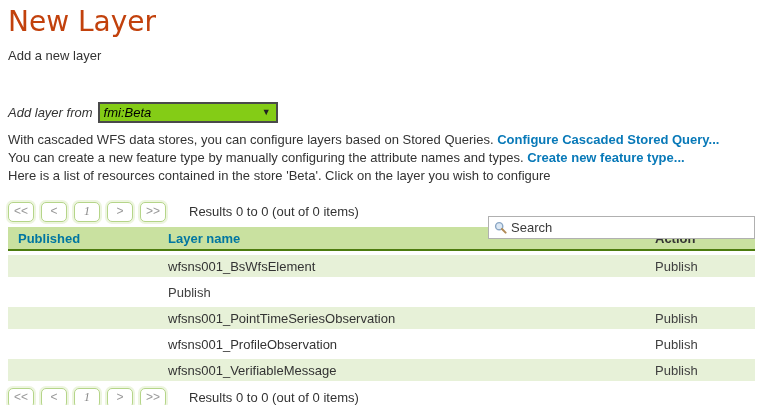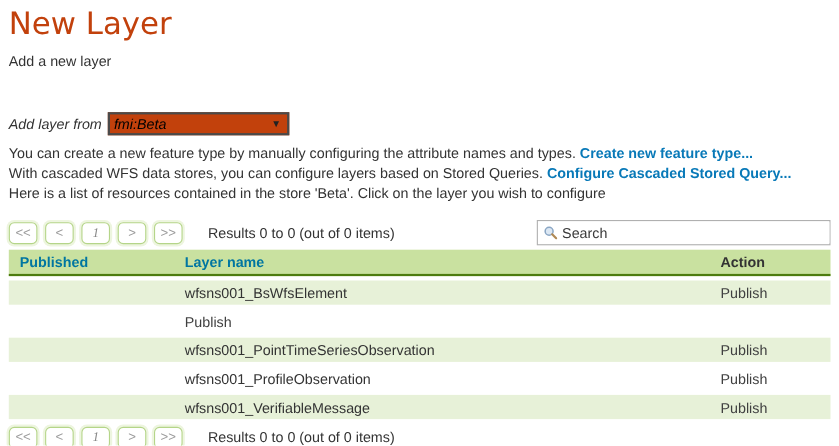--- a/index.html
+++ b/index.html
@@ -13,22 +13,22 @@
   h1.page-title {
     font-family: "DejaVu Sans", sans-serif;
     font-size: 28px; font-weight: normal;
     color: #c2410c; line-height: 34px;
   }
   .subtitle { margin-top: 9px; color: #333; }
 
   .chooser { margin-top: 38px; height: 22px; display: flex; align-items: center; font-style: italic; }
   .chooser-label { margin-right: 5px; }
   .select-box {
-    width: 165px; height: 21px;
-    border: 2px solid #4a4a4a; background: #c2410c;
+    width: 180px; height: 21px;
+    border: 2px solid #4a4a4a; background: #84cc16;
     display: inline-flex; align-items: center; justify-content: space-between;
     padding: 0 5px 0 4px; cursor: default; color: #000;
   }
   .select-arrow { font-size: 9px; color: #222; line-height: 1; }
 
   .description { margin-top: 8px; line-height: 18px; }
   .description a { color: #0879b8; font-weight: bold; text-decoration: none; }
 
   .pager-row { position: relative; margin-top: 15px; height: 23px; }
   .pager-row.bottom { margin-top: 5px; }
@@ -41,21 +41,21 @@
     background: #fff; color: #999; font-size: 12px;
     text-decoration: none; margin-right: 7px; cursor: pointer;
   }
   .pager-btn.current {
     font-family: "Liberation Serif", serif;
     font-style: italic; color: #888;
   }
   .pager-results { margin-left: 16px; color: #333; }
 
   .search-wrap {
-    position: absolute; right: 0; top: 0;
+    position: absolute; right: 0; top: 16px;
     width: 267px; height: 23px;
     border: 1px solid #b0b0b0; background: #fff;
     display: flex; align-items: center;
   }
   .search-icon { margin: 0 4px 0 5px; flex: 0 0 auto; }
   .search-input {
     border: none; outline: none; flex: 1;
     font-family: "Liberation Sans", sans-serif;
     font-size: 13px; color: #333; height: 19px; width: 100%;
   }
@@ -87,22 +87,22 @@
 
 <div class="chooser">
   <span class="chooser-label">Add layer from</span>
   <div class="select-box">
     <span>fmi:Beta</span>
     <span class="select-arrow">▼</span>
   </div>
 </div>
 
 <div class="description">
+  <div><span>With cascaded WFS data stores, you can configure layers based on Stored Queries. </span><a href="#">Configure Cascaded Stored Query...</a></div>
   <div><span>You can create a new feature type by manually configuring the attribute names and types. </span><a href="#">Create new feature type...</a></div>
-  <div><span>With cascaded WFS data stores, you can configure layers based on Stored Queries. </span><a href="#">Configure Cascaded Stored Query...</a></div>
   <div>Here is a list of resources contained in the store 'Beta'. Click on the layer you wish to configure</div>
 </div>
 
 <div class="pager-row top">
   <div class="pager">
     <a href="#" class="pager-btn">&lt;&lt;</a>
     <a href="#" class="pager-btn">&lt;</a>
     <a href="#" class="pager-btn current">1</a>
     <a href="#" class="pager-btn">&gt;</a>
     <a href="#" class="pager-btn">&gt;&gt;</a>

